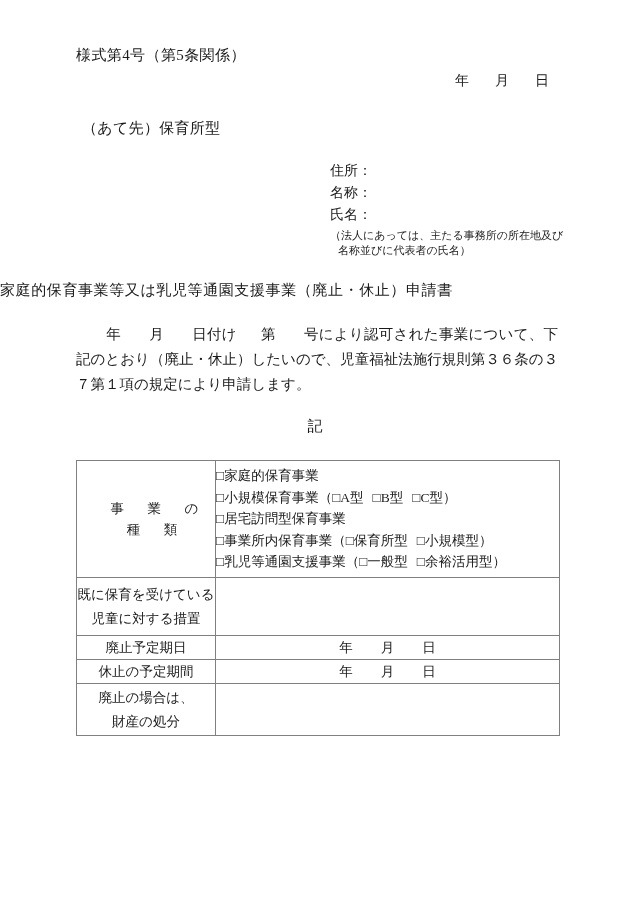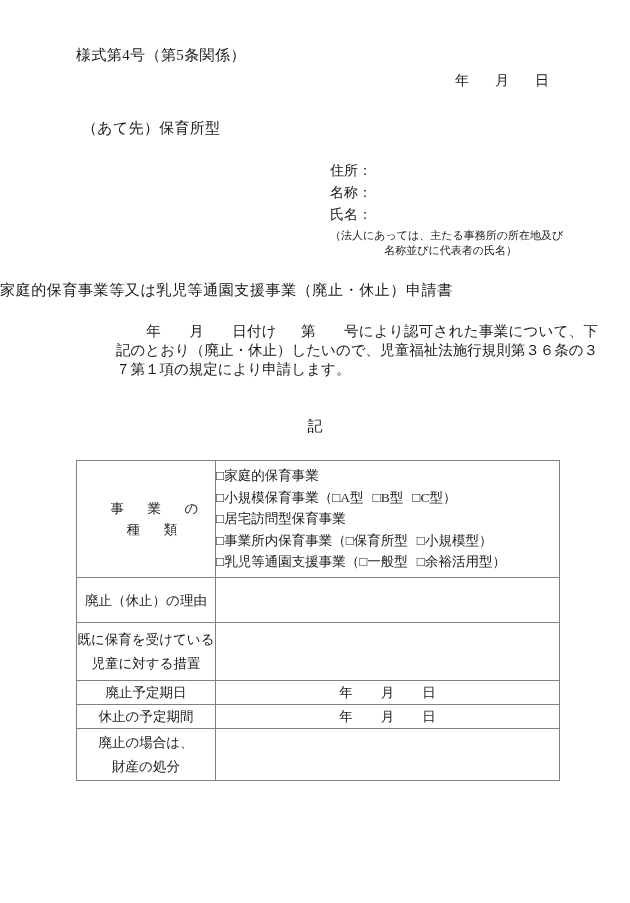--- a/index.html
+++ b/index.html
@@ -52,42 +52,41 @@
     line-height: 22px;
     margin-left: 20px;
   }
   .applicant .fld { white-space: nowrap; }
   .applicant .note {
     font-size: 11px;
     line-height: 15px;
     margin-top: 2px;
     white-space: nowrap;
   }
-  .applicant .note .l2 { display: block; padding-left: 8px; text-align: center; }
+  .applicant .note .l2 { display: block; padding-left: 8px; }
 
   
   .doc-title {
     left: 0;
     top: 281px;
     width: 630px;
     text-align: left;
     font-size: 15px;
     letter-spacing: 0.6px;
     white-space: nowrap;
   }
 
   
   .body-para {
     left: 76px;
     top: 322px;
     width: 482px;
     font-size: 14.5px;
-    line-height: 19px;
+    line-height: 25px;
     text-align: justify;
-    margin-left: 40px;
   }
   .body-para .blank { display: inline-block; width: 28px; }
   .body-para .blank-sm { display: inline-block; width: 24px; }
   .body-para .indent { display: inline-block; width: 30px; }
 
   
   .ki {
     left: 0;
     top: 417px;
     width: 630px;
@@ -193,24 +192,20 @@
           </div>
           <div class="cb-row">
             <span>□事業所内保育事業（</span><span>□保育所型</span><span class="cb-gap"></span><span>□小規模型</span><span>）</span>
           </div>
           <div class="cb-row">
             <span>□乳児等通園支援事業（</span><span>□一般型</span><span class="cb-gap"></span><span>□余裕活用型</span><span>）</span>
           </div>
         </td>
       </tr>
 
-      <tr class="row-reason">
-        <td class="lbl">廃止（休止）の理由</td>
-        <td class="empty-cell"></td>
-      </tr>
 
       <tr class="row-measure">
         <td class="lbl twoline">
           <div>既に保育を受けている</div>
           <div>児童に対する措置</div>
         </td>
         <td class="empty-cell"></td>
       </tr>
 
       <tr class="row-date">

